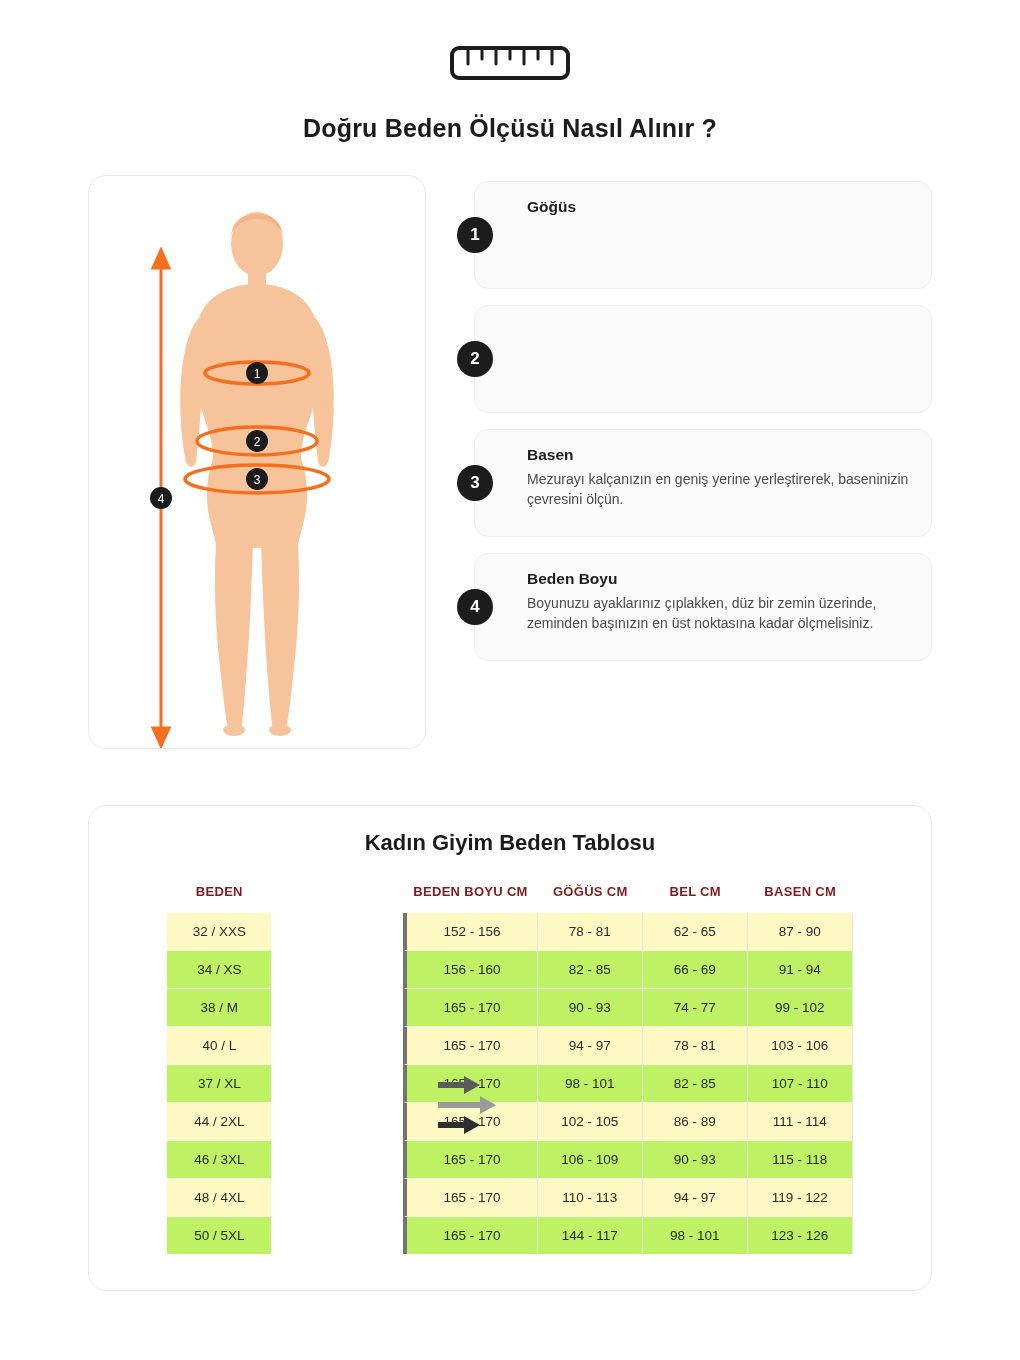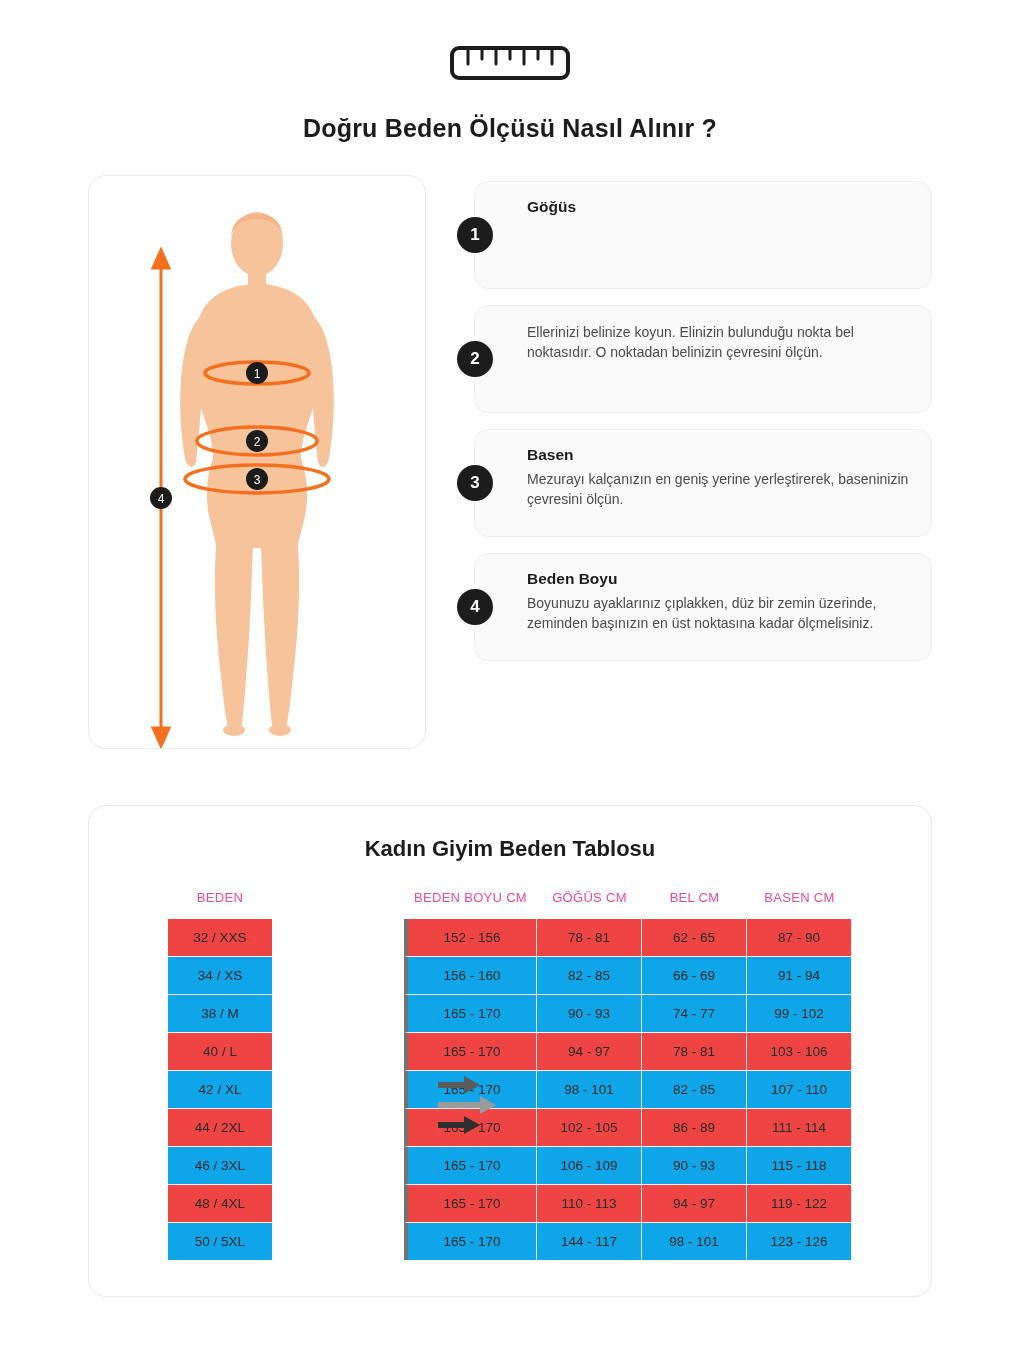--- a/index.html
+++ b/index.html
@@ -91,64 +91,64 @@
     color: #4b4b4b;
     max-width: 430px;
   }
 
   
   .table-card {
     margin: 56px 88px 0 88px;
     border: 1px solid #e9e9e9;
     border-radius: 18px;
     background: #ffffff;
-    padding: 30px 0 36px 0;
+    padding: 24px 0 36px 0;
     position: relative;
   }
   .table-title {
     text-align: center;
     font-size: 22px;
     font-weight: bold;
     color: #1c1c1c;
     margin-bottom: 22px;
   }
   table.size-table {
     border-collapse: separate;
     border-spacing: 0;
     margin: 0 auto;
     font-size: 13.5px;
     color: #2a2a2a;
   }
   table.size-table th {
-    font-weight: normal;
+    font-weight: bold;
     font-size: 13px;
-    color: #ec4899;
+    color: #7f1d1d;
     padding: 6px 10px 14px 10px;
     text-align: center;
     letter-spacing: 0.3px;
   }
   table.size-table td {
     text-align: center;
     padding: 11px 10px;
     min-width: 84px;
   }
   td.sizecell {
     min-width: 104px;
   }
   
   .gap-col {
     min-width: 112px;
     background: transparent !important;
     border: none !important;
   }
   tr.shaded td.shade {
-    background: #0ea5e9;
+    background: #bef264;
   }
   tr td.cell {
-    background: #ef4444;
+    background: #fef9c3;
   }
   td.bordered {
     border-right: 1px solid #e6e6e6;
   }
   td.first-measure {
     border-left: 4px solid #737373;
   }
   tr.rowline td.line {
     border-bottom: 1px solid #efefef;
   }
@@ -261,21 +261,20 @@
 
   <div class="steps">
 
     <div class="step">
       <div class="step-badge">1</div>
       <div class="step-title">Göğüs</div>
     </div>
 
     <div class="step">
       <div class="step-badge">2</div>
-      <div class="step-desc">Ellerinizi belinize koyun. Elinizin bulunduğu nokta bel noktasıdır. O noktadan belinizin çevresini ölçün.</div>
     </div>
 
     <div class="step">
       <div class="step-badge">3</div>
       <div class="step-title">Basen</div>
       <div class="step-desc">Mezurayı kalçanızın en geniş yerine yerleştirerek, baseninizin çevresini ölçün.</div>
     </div>
 
     <div class="step">
       <div class="step-badge">4</div>
@@ -341,21 +340,21 @@
       <tr class="rowline">
         <td class="sizecell cell line">40 / L</td>
         <td class="gap-col"></td>
         <td class="cell line first-measure bordered">165 - 170</td>
         <td class="cell line bordered">94 - 97</td>
         <td class="cell line bordered">78 - 81</td>
         <td class="cell line bordered">103 - 106</td>
       </tr>
 
       <tr class="shaded rowline">
-        <td class="sizecell shade line">42 / XL</td>
+        <td class="sizecell shade line">37 / XL</td>
         <td class="gap-col"></td>
         <td class="shade line first-measure bordered">165 - 170</td>
         <td class="shade line bordered">98 - 101</td>
         <td class="shade line bordered">82 - 85</td>
         <td class="shade line bordered">107 - 110</td>
       </tr>
 
       <tr class="rowline">
         <td class="sizecell cell line">44 / 2XL</td>
         <td class="gap-col"></td>

